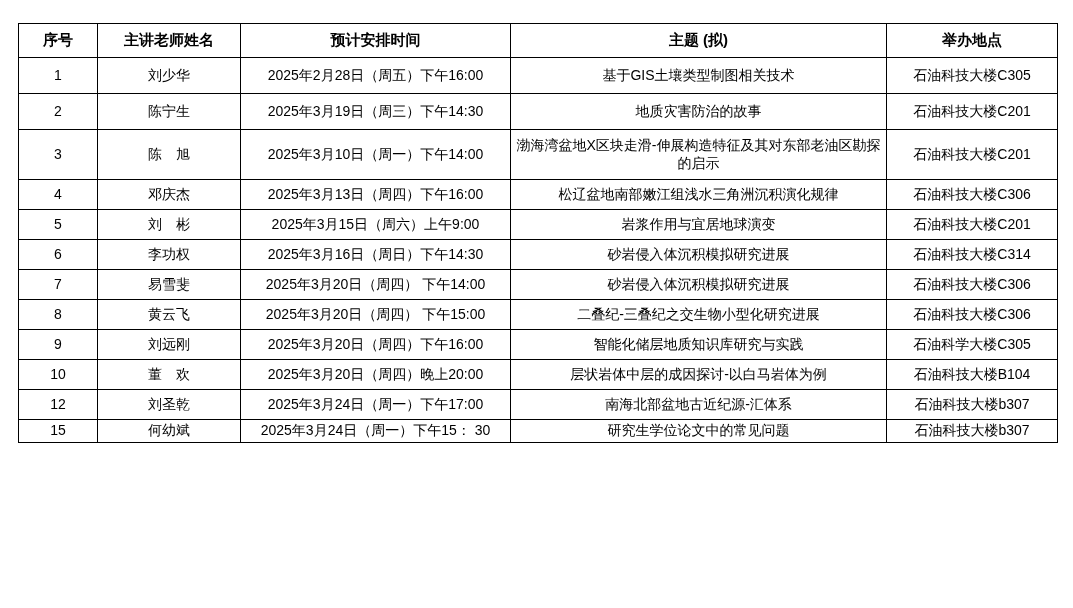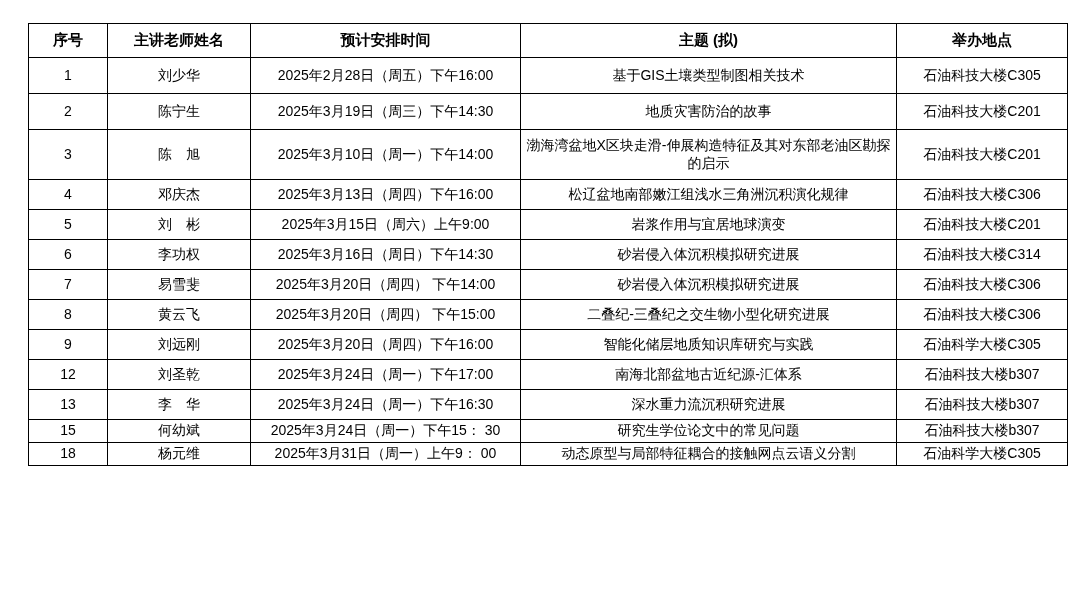--- a/index.html
+++ b/index.html
@@ -7,21 +7,21 @@
     margin: 0;
     padding: 0;
     background: #ffffff;
     font-family: "Liberation Sans", "DejaVu Sans", sans-serif;
     color: #000000;
   }
   .page {
     width: 1054px;
     height: 608px;
     background: #ffffff;
-    padding: 23px 28px;
+    padding: 23px 18px;
   }
   table.schedule {
     border-collapse: collapse;
     table-layout: fixed;
     width: 1039px;
     border: 1px solid #000000;
   }
   col.c-index   { width: 79px; }
   col.c-name    { width: 143px; }
   col.c-time    { width: 270px; }
@@ -127,42 +127,35 @@
           <td>石油科技大楼C306</td>
         </tr>
         <tr>
           <td>9</td>
           <td>刘远刚</td>
           <td>2025年3月20日（周四）下午16:00</td>
           <td>智能化储层地质知识库研究与实践</td>
           <td>石油科学大楼C305</td>
         </tr>
         <tr>
+          <td>10</td>
+          <td>董　欢</td>
+          <td>2025年3月20日（周四）晚上20:00</td>
+          <td>层状岩体中层的成因探讨-以白马岩体为例</td>
+          <td>石油科技大楼B104</td>
+        </tr>
+        <tr>
           <td>12</td>
           <td>刘圣乾</td>
           <td>2025年3月24日（周一）下午17:00</td>
           <td>南海北部盆地古近纪源-汇体系</td>
-          <td>石油科技大楼b307</td>
-        </tr>
-        <tr>
-          <td>13</td>
-          <td>李　华</td>
-          <td>2025年3月24日（周一）下午16:30</td>
-          <td>深水重力流沉积研究进展</td>
           <td>石油科技大楼b307</td>
         </tr>
         <tr>
           <td>15</td>
           <td>何幼斌</td>
           <td>2025年3月24日（周一）下午15： 30</td>
           <td>研究生学位论文中的常见问题</td>
           <td>石油科技大楼b307</td>
         </tr>
-        <tr>
-          <td>18</td>
-          <td>杨元维</td>
-          <td>2025年3月31日（周一）上午9： 00</td>
-          <td>动态原型与局部特征耦合的接触网点云语义分割</td>
-          <td>石油科学大楼C305</td>
-        </tr>
       </tbody>
   </table>
 </div>
 
 </body></html>

